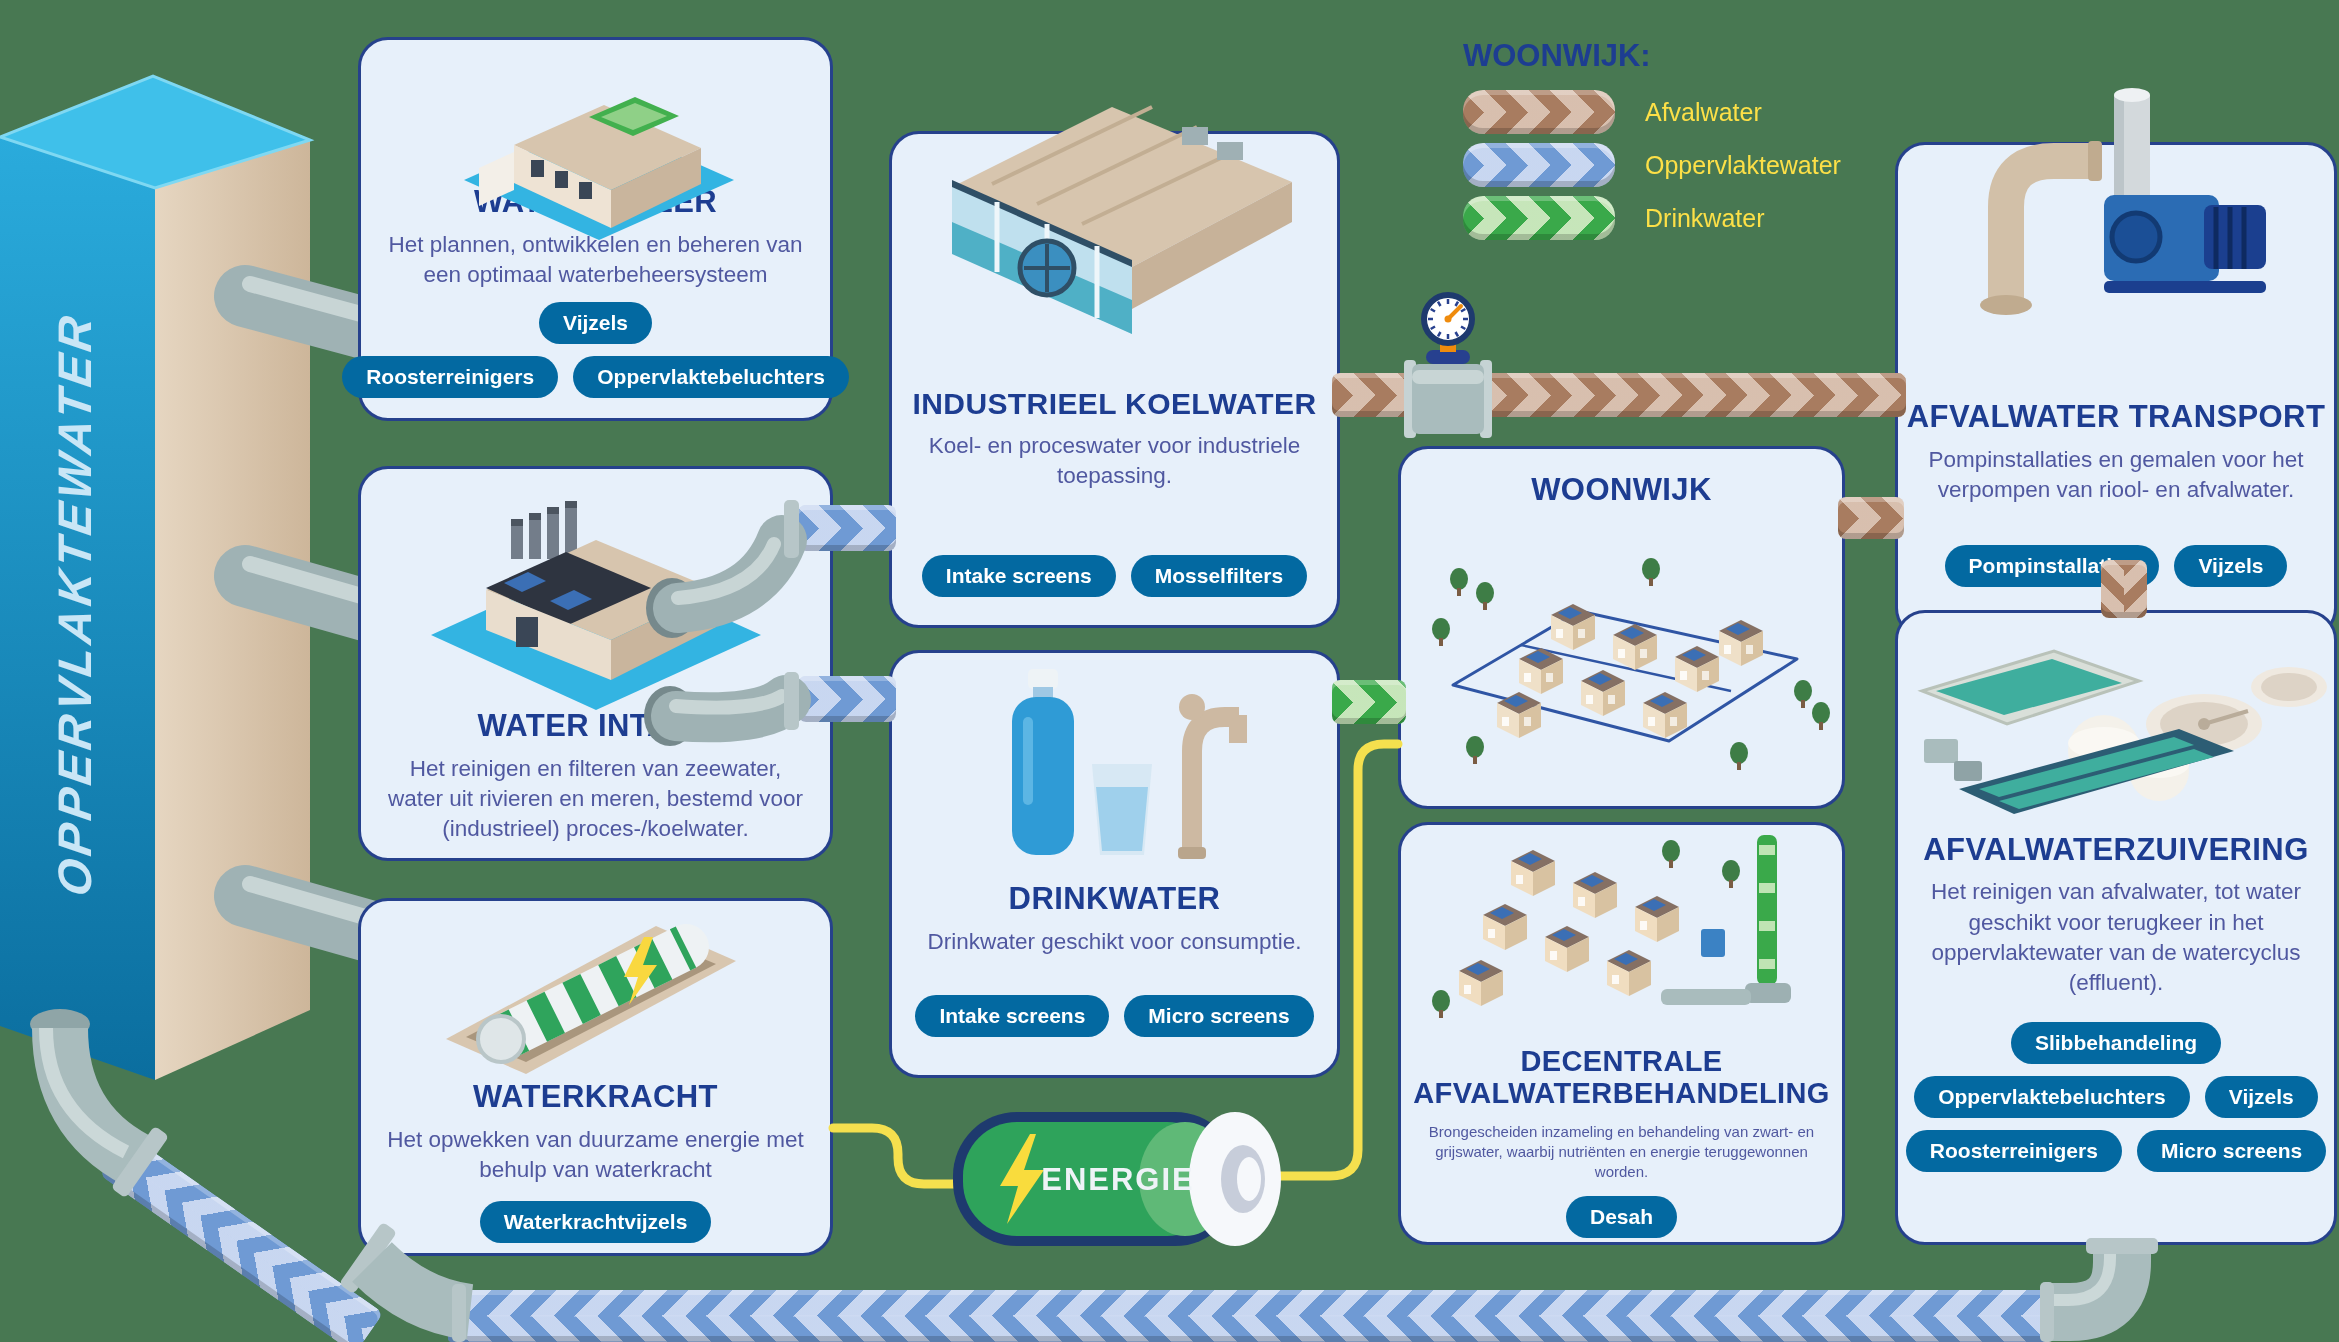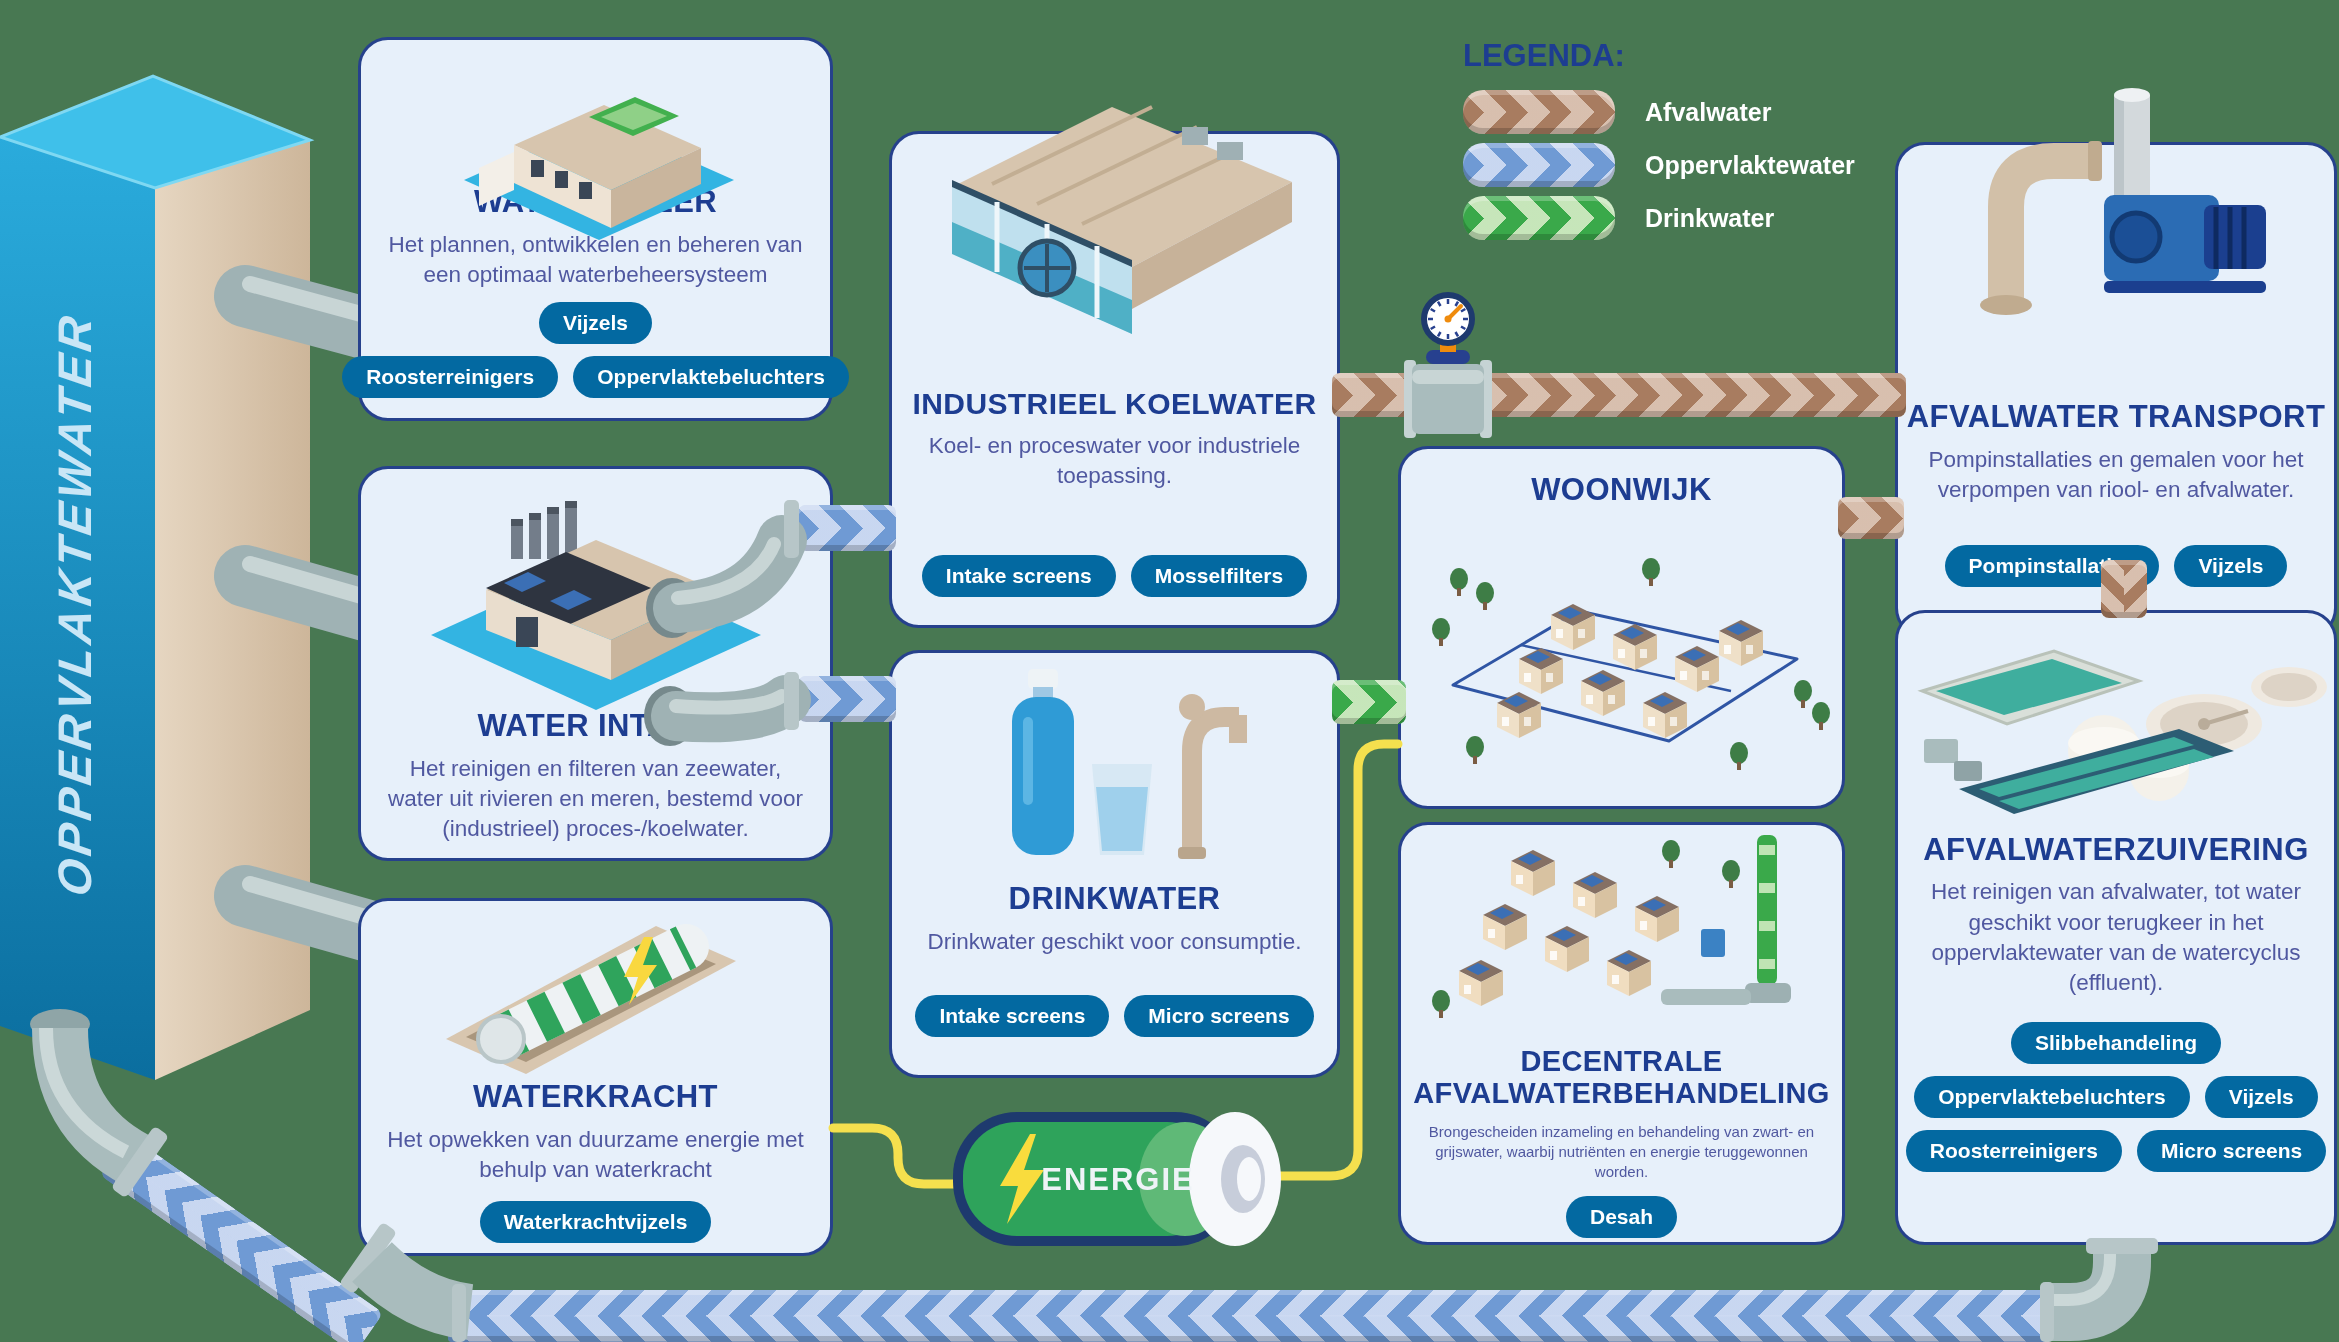--- a/index.html
+++ b/index.html
@@ -36,21 +36,21 @@
           background-size:100% 51%;background-position:0 0,0 100%;background-repeat:no-repeat;}
   .chev-d{background-image:repeating-linear-gradient(45deg ,transparent 0 12px,var(--lt) 12px 25px),
                            repeating-linear-gradient(135deg,transparent 0 12px,var(--lt) 12px 25px);
           background-size:51% 100%;background-position:0 0,100% 0;background-repeat:no-repeat;}
 
   
   .legend{position:absolute;left:1463px;top:38px;}
   .legend h3{margin:0 0 16px;font-size:31px;font-weight:bold;color:#1d3d91;}
   .legend-row{display:flex;align-items:center;margin-bottom:9px;}
   .swatch{width:152px;height:44px;border-radius:20px;flex:0 0 auto;}
-  .legend-row span{margin-left:30px;font-size:25px;font-weight:bold;color:#ffffff;}
+  .legend-row span{margin-left:30px;font-size:25px;font-weight:normal;color:#fde047;}
 
   
   .tower-label{position:absolute;left:-186px;top:558px;width:520px;height:92px;
                transform:rotate(-90deg) skewX(-8deg);display:flex;align-items:center;justify-content:center;
                font-size:47px;font-weight:bold;font-style:italic;color:#c9e6f6;letter-spacing:4px;}
 </style>
 </head>
 <body>
 
 <div id="canvas">
@@ -327,21 +327,21 @@
       <span class="btn">Oppervlaktebeluchters</span>
       <span class="btn">Vijzels</span>
     </div>
     <div class="btn-row">
       <span class="btn">Roosterreinigers</span>
       <span class="btn">Micro screens</span>
     </div>
   </div>
 
   <div class="legend">
-    <h3>LEGENDA:</h3>
+    <h3>WOONWIJK:</h3>
     <div class="legend-row">
       <div class="swatch tube p-brown chev-r"></div>
       <span>Afvalwater</span>
     </div>
     <div class="legend-row">
       <div class="swatch tube p-blue chev-r"></div>
       <span>Oppervlaktewater</span>
     </div>
     <div class="legend-row">
       <div class="swatch tube p-green chev-r"></div>

